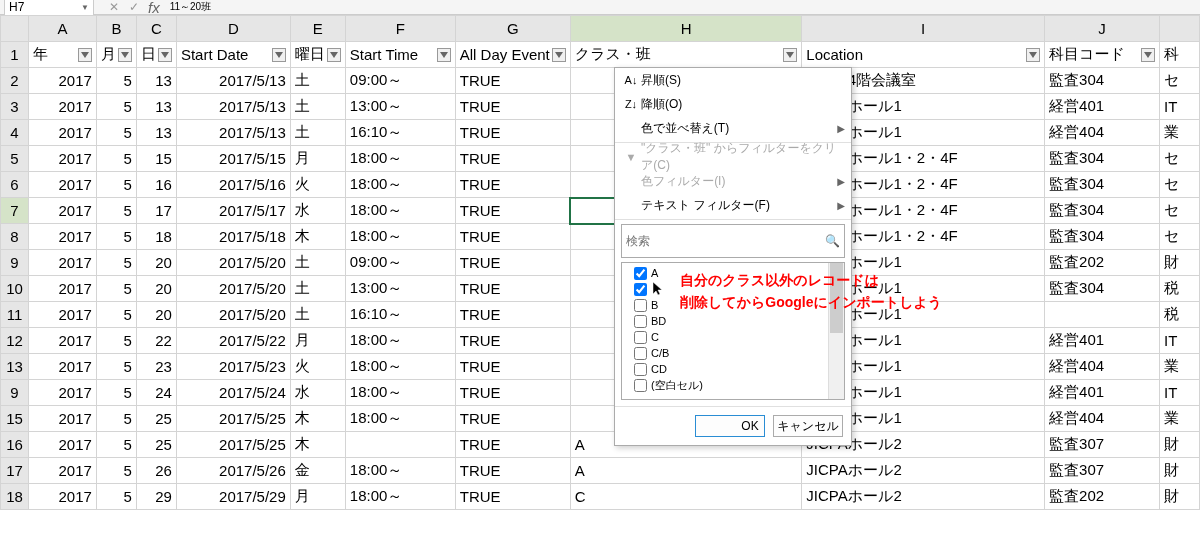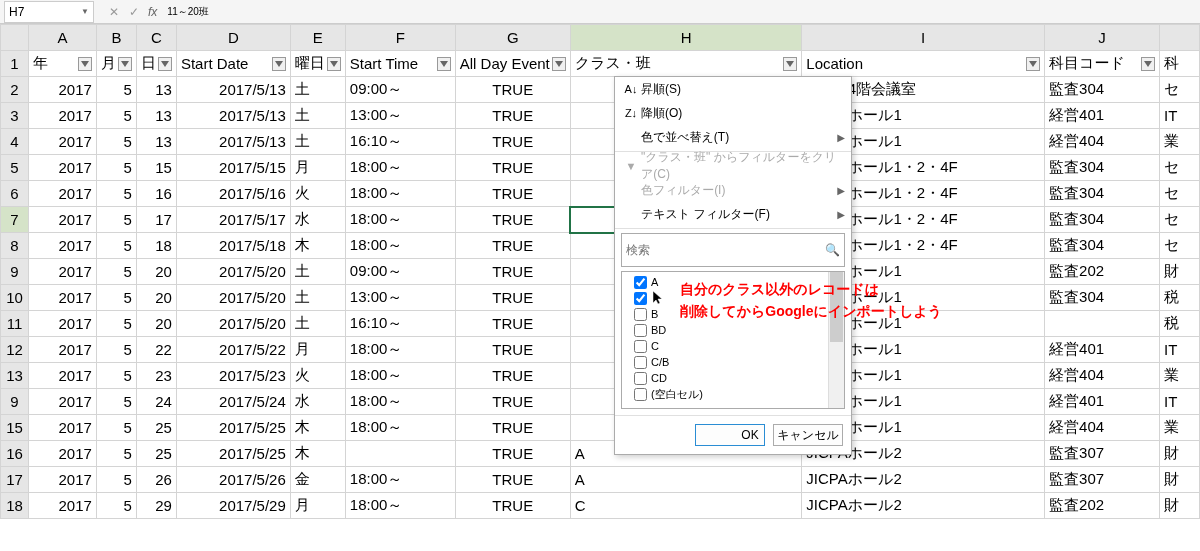--- a/index.html
+++ b/index.html
@@ -1,43 +1,43 @@
 <!DOCTYPE html>
 <html><head>
 <meta charset="utf-8">
 <style>
 * { box-sizing: border-box; margin: 0; padding: 0; }
 body { font-family: "MS PGothic", "Meiryo", sans-serif; font-size: 14px; background: #fff; color: #000; overflow: hidden; width: 1200px; height: 551px; position: relative; }
 
-.formula-bar { height: 24px; display: flex; align-items: center; border-bottom: 1px solid #ccc; background: #f5f5f5; }
+.formula-bar { height: 15px; display: flex; align-items: center; border-bottom: 1px solid #ccc; background: #f5f5f5; }
 .name-box { width: 90px; height: 22px; border: 1px solid #ccc; background: #fff; padding: 0 4px; display: flex; align-items: center; font-size: 12px; margin-left: 4px; }
 .name-box .dd { margin-left: auto; font-size: 8px; color: #666; }
 .fb-divider { width: 10px; }
 .fb-btn { width: 20px; text-align: center; color: #999; font-size: 12px; }
-.fb-fx { font-style: italic; font-size: 12px; color: #666; padding: 0 4px; }
+.fb-fx { font-style: italic; font-size: 15px; color: #666; padding: 0 4px; }
 .fb-content { flex: 1; padding: 0 6px; font-size: 10px; }
 
 .grid { position: relative; }
 table { border-collapse: collapse; table-layout: fixed; }
 th, td { border: 1px solid #d4d4d4; height: 26px; font-size: 15px; padding: 0 4px; white-space: nowrap; overflow: hidden; }
 .corner { width: 28px; background: #e6e6e6; }
 .colhead { background: #e6e6e6; text-align: center; font-weight: normal; position: relative; }
 .rowhead { background: #e6e6e6; text-align: center; font-weight: normal; width: 28px; }
 .colhead.active { background: #d5e3c8; }
 .rowhead.active { background: #d5e3c8; }
 td.cell { background: #fff; }
 td.cell.selected { outline: 2px solid #217346; outline-offset: -1px; }
 
 .hdr-cell { display: flex; align-items: center; }
 .hdr-text { flex: 1; text-align: left; }
 .filter-btn { width: 14px; height: 14px; border: 1px solid #999; background: #f0f0f0; display: flex; align-items: center; justify-content: center; margin-left: 2px; }
 .filter-btn svg { width: 8px; height: 6px; }
 
 .num { text-align: right; }
-.center { text-align: center; }
+.center { text-align: left; }
 
 .context-menu { position: absolute; background: #fff; border: 1px solid #ababab; box-shadow: 2px 2px 6px rgba(0,0,0,.2); font-size: 12px; z-index: 100; width: 238px; }
 .cm-row { display: flex; align-items: center; height: 24px; padding: 0 6px; position: relative; }
 .cm-row.disabled { color: #aaa; }
 .cm-icon { width: 20px; display: flex; justify-content: center; font-size: 11px; }
 .cm-text { flex: 1; }
 .cm-arrow { font-size: 10px; color: #666; }
 .cm-sep { height: 1px; background: #e0e0e0; margin: 2px 0; }
 
 .search-box { margin: 4px 6px; height: 22px; border: 1px solid #ababab; display: flex; align-items: center; padding: 16px 4px; }

